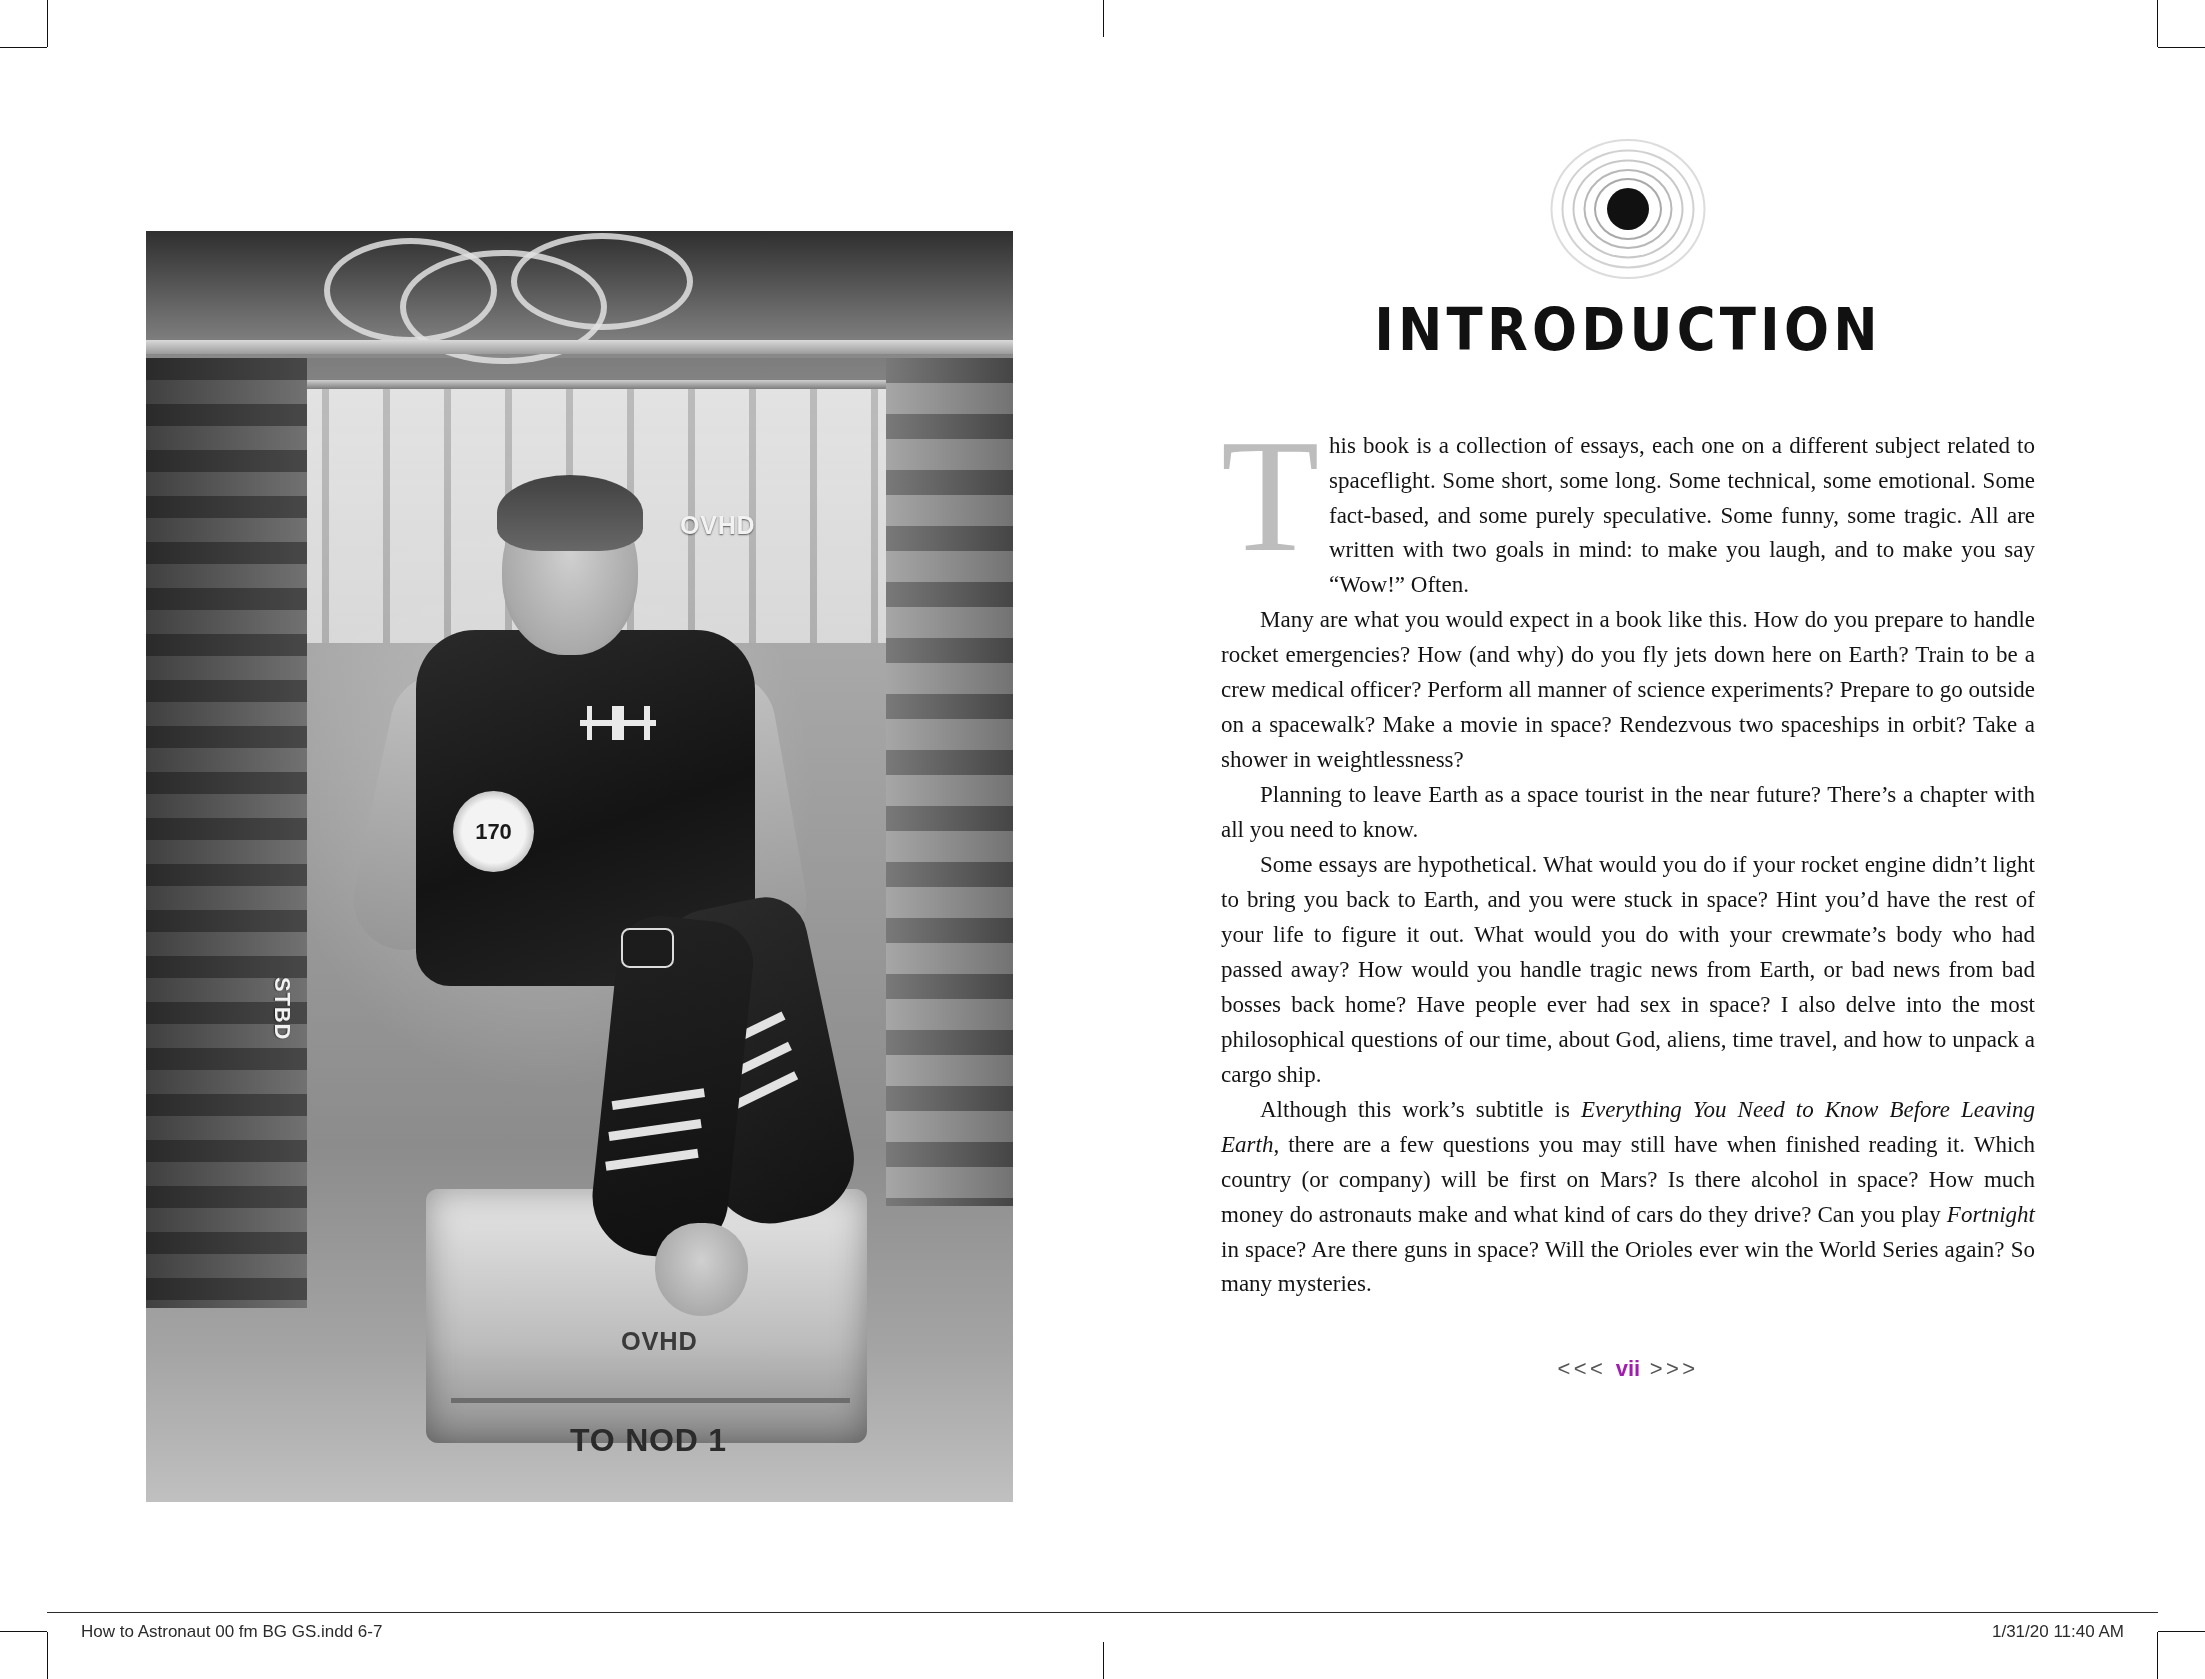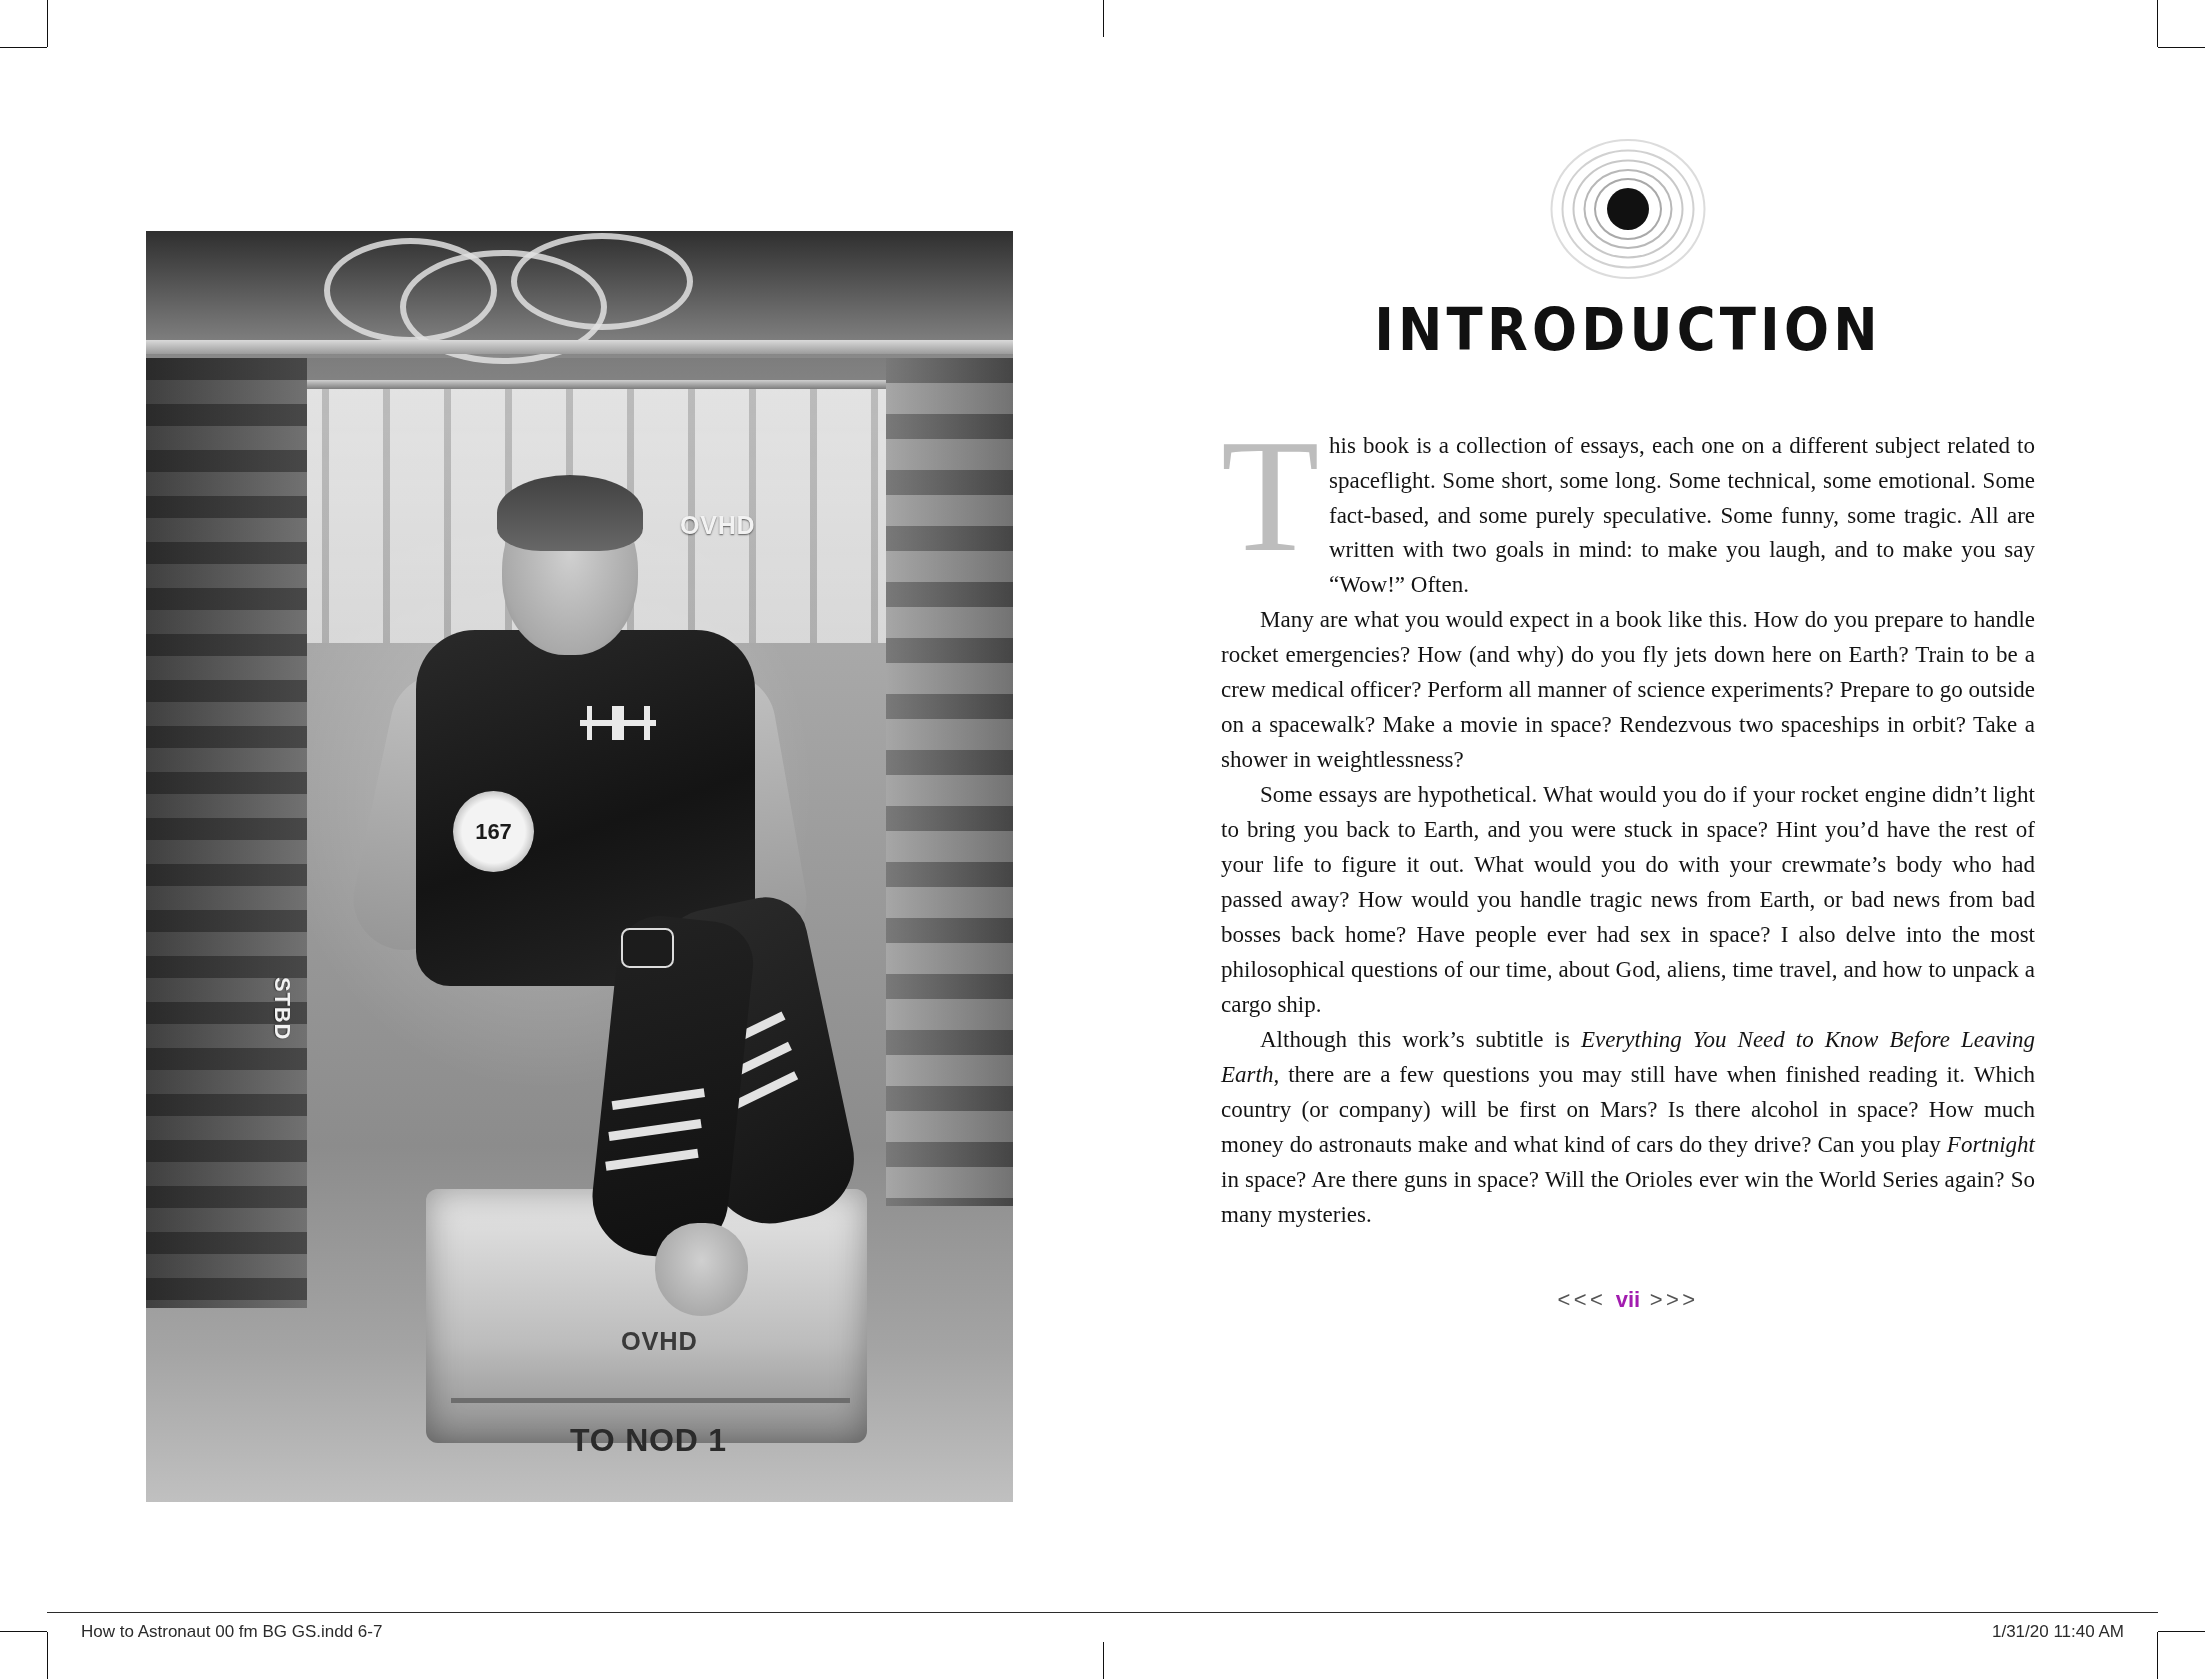--- a/index.html
+++ b/index.html
@@ -315,21 +315,21 @@
       <div class="p-panelwall"></div>
       <div class="p-leftrack"></div>
       <div class="p-rightrack"></div>
       <div class="p-hatch"></div>
       <div class="p-hatchline"></div>
 
       <div class="a-armL"></div>
       <div class="a-armR"></div>
       <div class="a-torso"></div>
       <div class="a-logo"></div>
-      <div class="a-patch">167</div>
+      <div class="a-patch">170</div>
       <div class="a-head"></div>
       <div class="a-hair"></div>
       <div class="a-legR">
         <div class="a-stripe" style="left:12px; top:127px;"></div>
         <div class="a-stripe" style="left:12px; top:158px;"></div>
         <div class="a-stripe" style="left:12px; top:188px;"></div>
       </div>
       <div class="a-legL">
         <div class="a-stripe" style="left:8.5px; top:178px;"></div>
         <div class="a-stripe" style="left:8.5px; top:209px;"></div>
@@ -357,20 +357,21 @@
     </div>
 
     <h1 class="intro-title">INTRODUCTION</h1>
 
     <div class="body-col">
       <p class="first">
         <span class="dropcap">T</span>
         <span class="first-para-text">his book is a collection of essays, each one on a different subject related to spaceflight. Some short, some long. Some technical, some emotional. Some fact-based, and some purely speculative. Some funny, some tragic. All are written with two goals in mind: to make you laugh, and to make you say “Wow!” Often.</span>
       </p>
       <p class="cont">Many are what you would expect in a book like this. How do you prepare to handle rocket emergencies? How (and why) do you fly jets down here on Earth? Train to be a crew medical officer? Perform all manner of science experiments? Prepare to go outside on a spacewalk? Make a movie in space? Rendezvous two spaceships in orbit? Take a shower in weightlessness?</p>
+      <p class="cont">Planning to leave Earth as a space tourist in the near future? There’s a chapter with all you need to know.</p>
       <p class="cont">Some essays are hypothetical. What would you do if your rocket engine didn’t light to bring you back to Earth, and you were stuck in space? Hint you’d have the rest of your life to figure it out. What would you do with your crewmate’s body who had passed away? How would you handle tragic news from Earth, or bad news from bad bosses back home? Have people ever had sex in space? I also delve into the most philosophical questions of our time, about God, aliens, time travel, and how to unpack a cargo ship.</p>
       <p class="cont"><span>Although this work’s subtitle is </span><em>Everything You Need to Know Before Leaving Earth</em><span>, there are a few questions you may still have when finished reading it. Which country (or company) will be first on Mars? Is there alcohol in space? How much money do astronauts make and what kind of cars do they drive? Can you play </span><em>Fortnight</em><span> in space? Are there guns in space? Will the Orioles ever win the World Series again? So many mysteries.</span></p>
     </div>
 
     <div class="folio">
       <span>&lt;&lt;&lt;</span>
       <b>vii</b>
       <span>&gt;&gt;&gt;</span>
     </div>
   </div>

